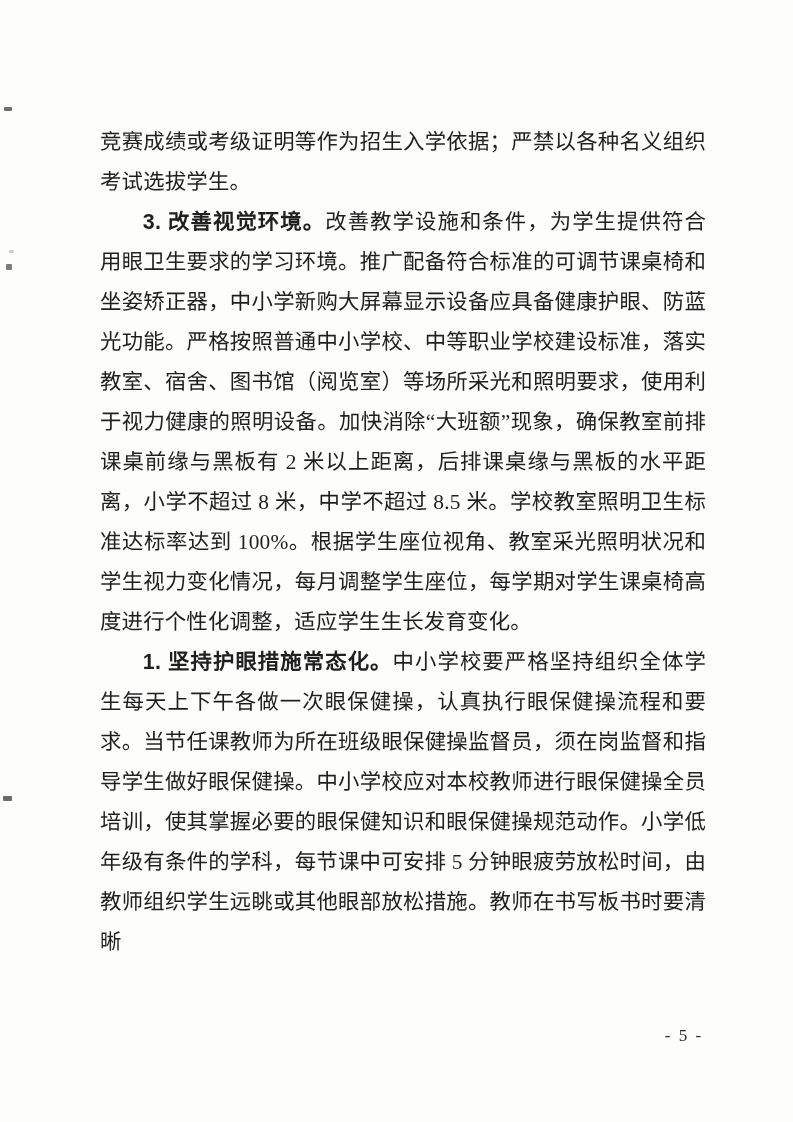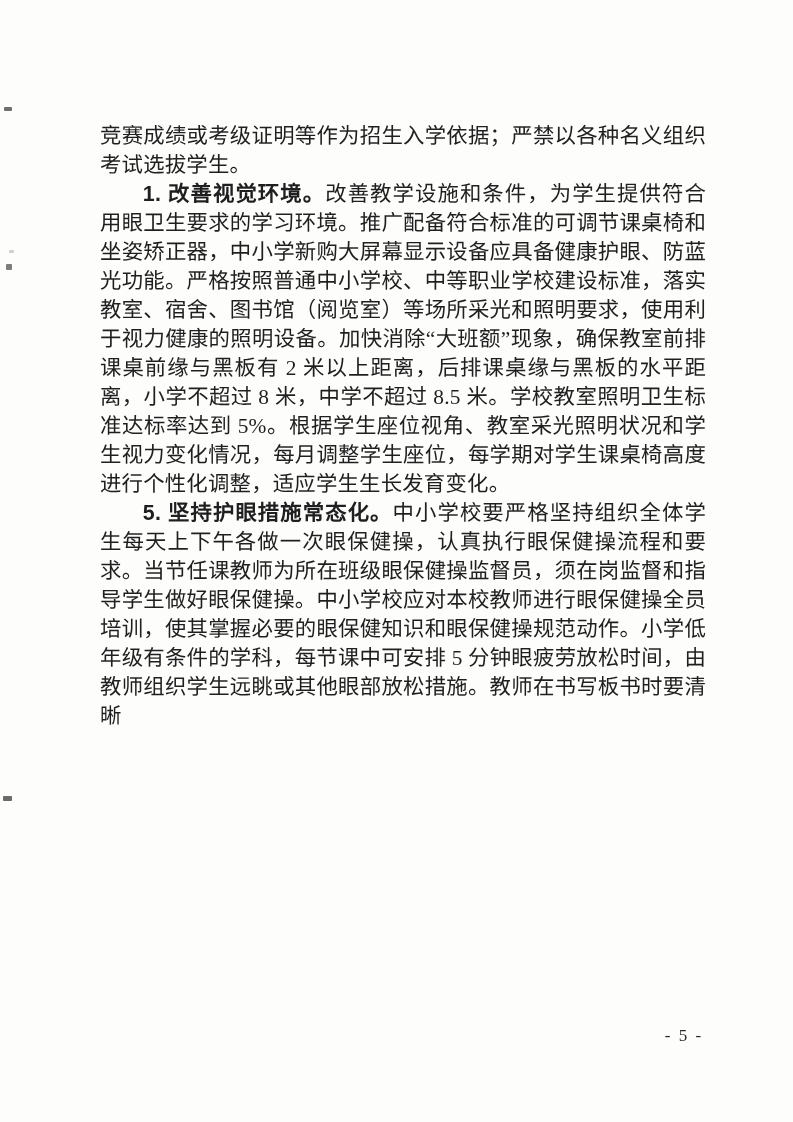--- a/index.html
+++ b/index.html
@@ -15,21 +15,21 @@
     overflow: hidden;
     font-family: "Liberation Serif", "DejaVu Serif", serif;
     color: #1f1f1f;
   }
   .text-block {
     position: absolute;
     left: 100px;
     top: 122px;
     width: 606px;
     font-size: 21.4px;
-    line-height: 29px;
+    line-height: 40px;
     text-align: justify;
     letter-spacing: 0.2px;
   }
   .para {
     margin: 0;
   }
   .para.indent {
     text-indent: 2em;
   }
   .lead {
@@ -63,21 +63,21 @@
 
   <span class="speck s1"></span>
   <span class="speck s2"></span>
   <span class="speck s3"></span>
   <span class="speck s4"></span>
 
   <div class="text-block">
 
     <p class="para"><span>竞赛成绩或考级证明等作为招生入学依据；严禁以各种名义组织考试选拔学生。</span></p>
 
-    <p class="para indent"><span class="lead">1. 改善视觉环境。</span><span>改善教学设施和条件，为学生提供符合用眼卫生要求的学习环境。推广配备符合标准的可调节课桌椅和坐姿矫正器，中小学新购大屏幕显示设备应具备健康护眼、防蓝光功能。严格按照普通中小学校、中等职业学校建设标准，落实教室、宿舍、图书馆（阅览室）等场所采光和照明要求，使用利于视力健康的照明设备。加快消除“大班额”现象，确保教室前排课桌前缘与黑板有 2 米以上距离，后排课桌缘与黑板的水平距离，小学不超过 8 米，中学不超过 8.5 米。学校教室照明卫生标准达标率达到 5%。根据学生座位视角、教室采光照明状况和学生视力变化情况，每月调整学生座位，每学期对学生课桌椅高度进行个性化调整，适应学生生长发育变化。</span></p>
+    <p class="para indent"><span class="lead">3. 改善视觉环境。</span><span>改善教学设施和条件，为学生提供符合用眼卫生要求的学习环境。推广配备符合标准的可调节课桌椅和坐姿矫正器，中小学新购大屏幕显示设备应具备健康护眼、防蓝光功能。严格按照普通中小学校、中等职业学校建设标准，落实教室、宿舍、图书馆（阅览室）等场所采光和照明要求，使用利于视力健康的照明设备。加快消除“大班额”现象，确保教室前排课桌前缘与黑板有 2 米以上距离，后排课桌缘与黑板的水平距离，小学不超过 8 米，中学不超过 8.5 米。学校教室照明卫生标准达标率达到 100%。根据学生座位视角、教室采光照明状况和学生视力变化情况，每月调整学生座位，每学期对学生课桌椅高度进行个性化调整，适应学生生长发育变化。</span></p>
 
-    <p class="para indent"><span class="lead">5. 坚持护眼措施常态化。</span><span>中小学校要严格坚持组织全体学生每天上下午各做一次眼保健操，认真执行眼保健操流程和要求。当节任课教师为所在班级眼保健操监督员，须在岗监督和指导学生做好眼保健操。中小学校应对本校教师进行眼保健操全员培训，使其掌握必要的眼保健知识和眼保健操规范动作。小学低年级有条件的学科，每节课中可安排 5 分钟眼疲劳放松时间，由教师组织学生远眺或其他眼部放松措施。教师在书写板书时要清晰</span></p>
+    <p class="para indent"><span class="lead">1. 坚持护眼措施常态化。</span><span>中小学校要严格坚持组织全体学生每天上下午各做一次眼保健操，认真执行眼保健操流程和要求。当节任课教师为所在班级眼保健操监督员，须在岗监督和指导学生做好眼保健操。中小学校应对本校教师进行眼保健操全员培训，使其掌握必要的眼保健知识和眼保健操规范动作。小学低年级有条件的学科，每节课中可安排 5 分钟眼疲劳放松时间，由教师组织学生远眺或其他眼部放松措施。教师在书写板书时要清晰</span></p>
 
   </div>
 
   <div class="page-number">- 5 -</div>
 
 </div>
 
 </body></html>

